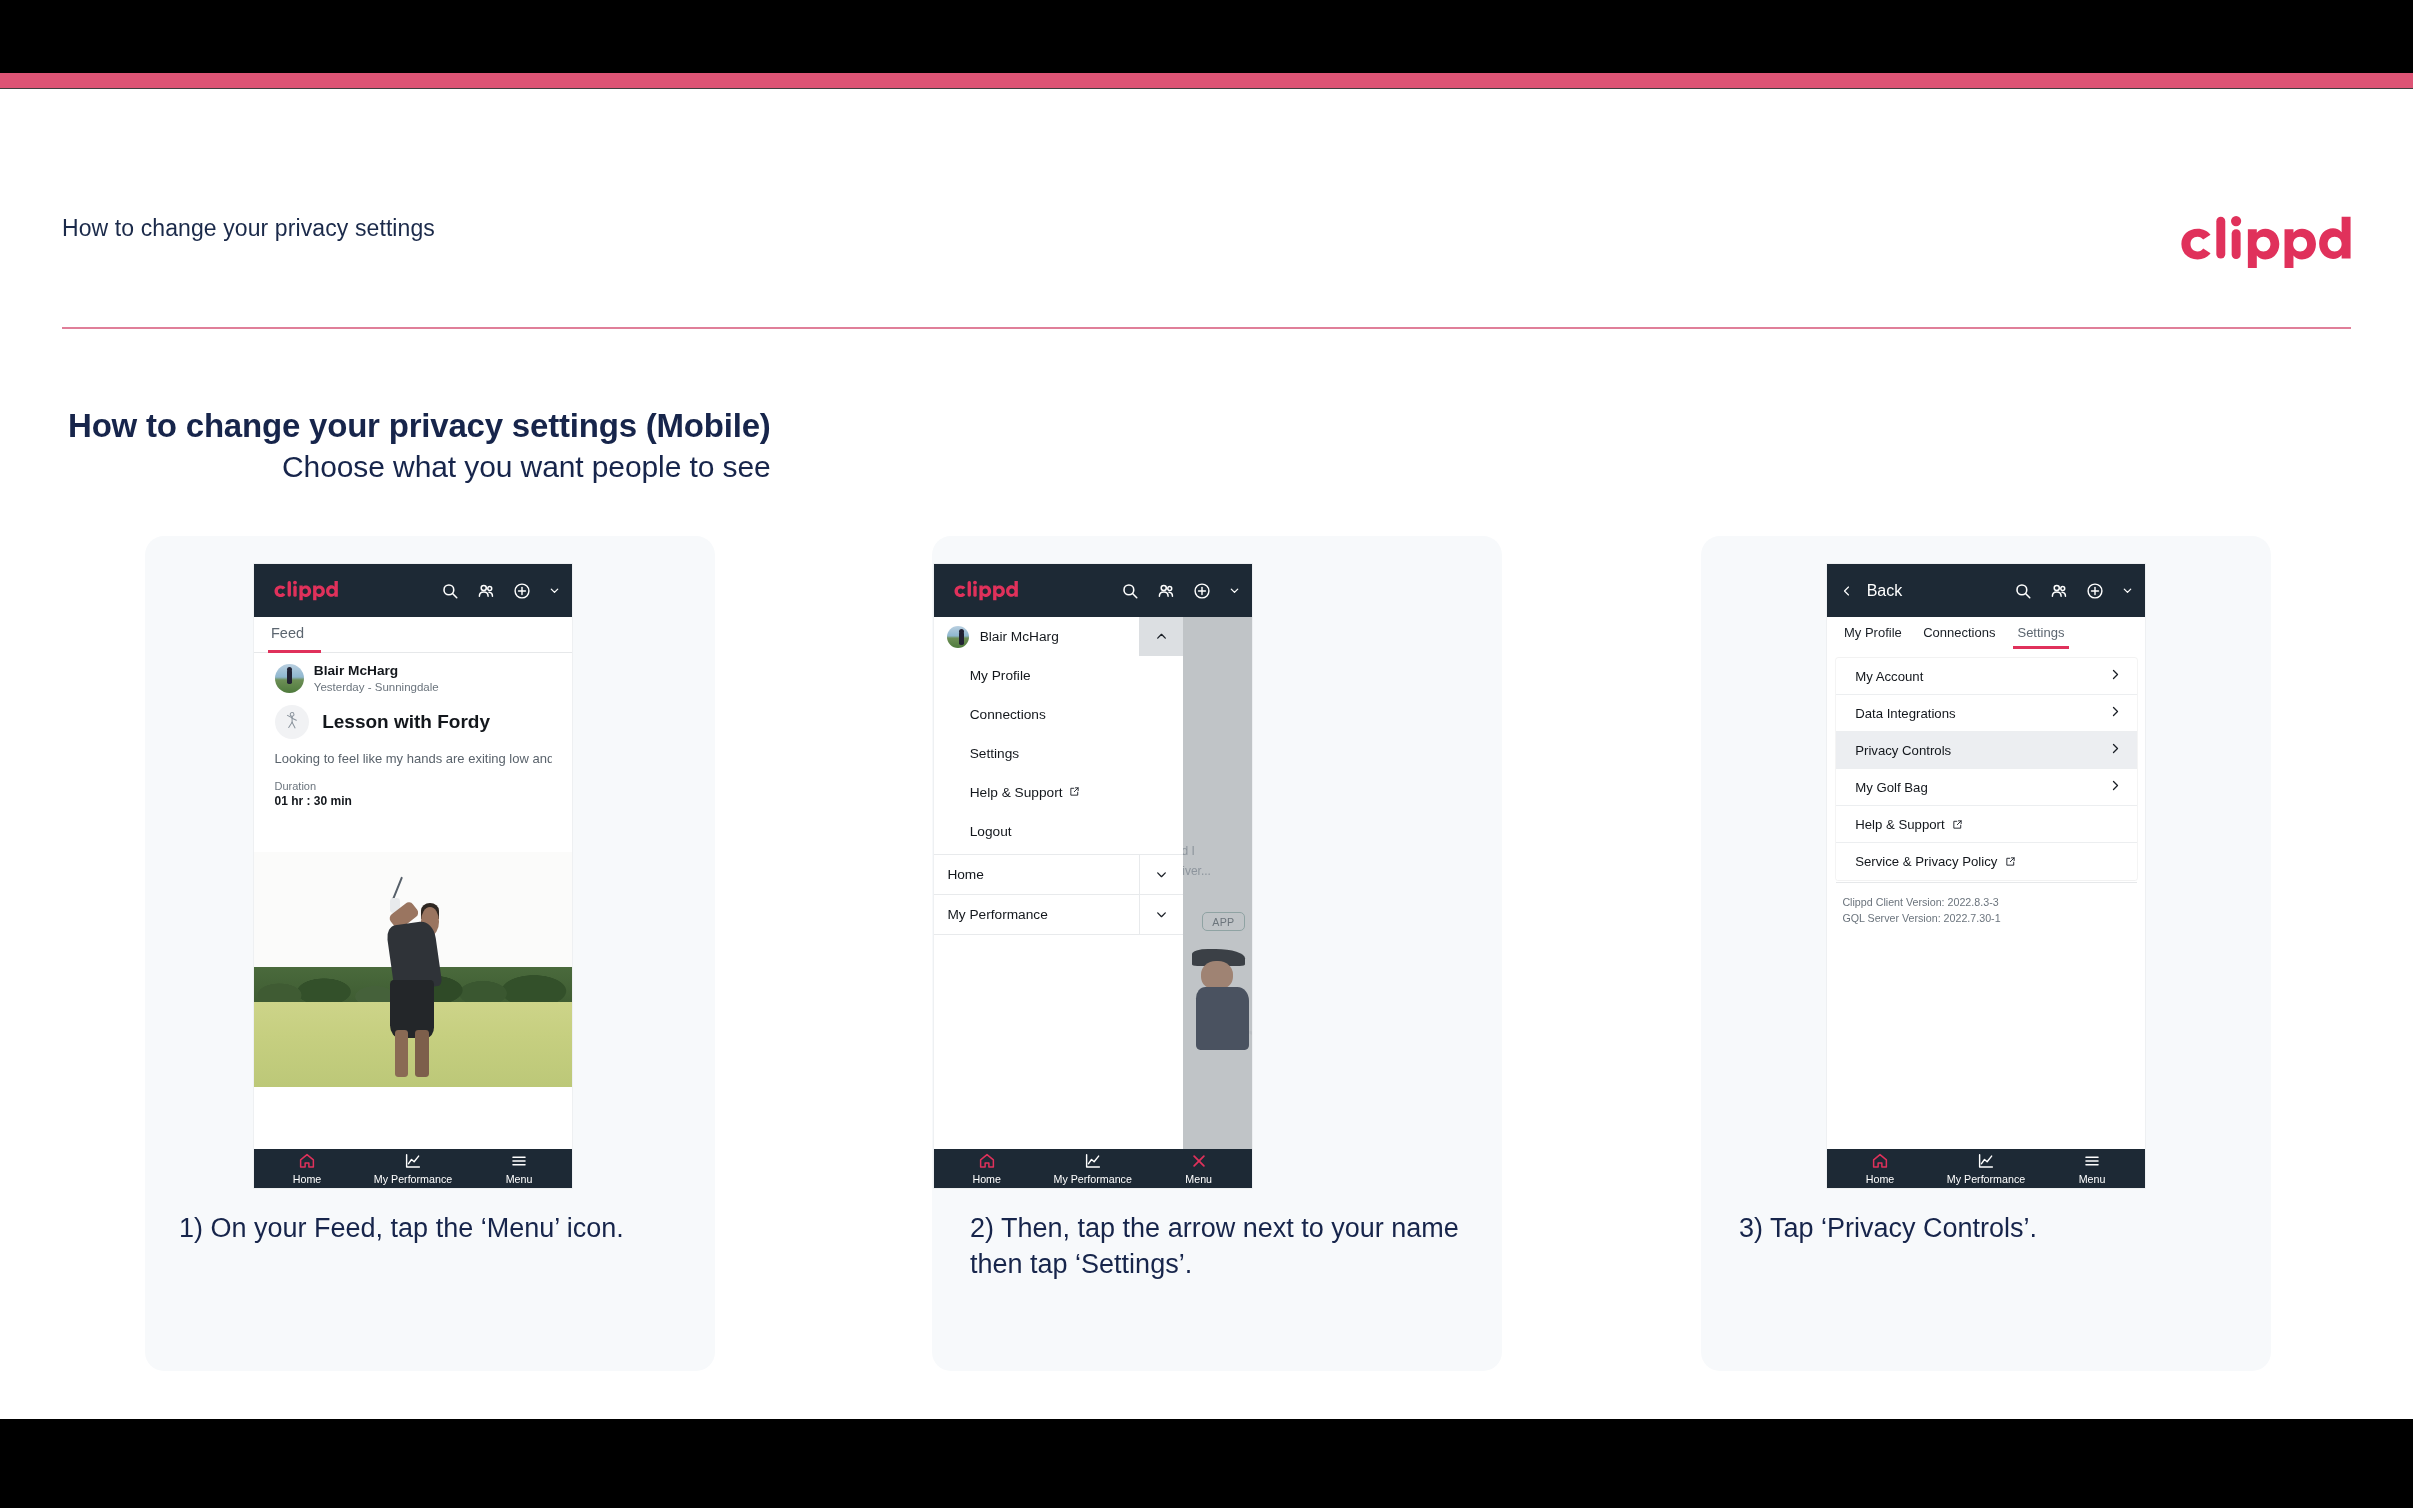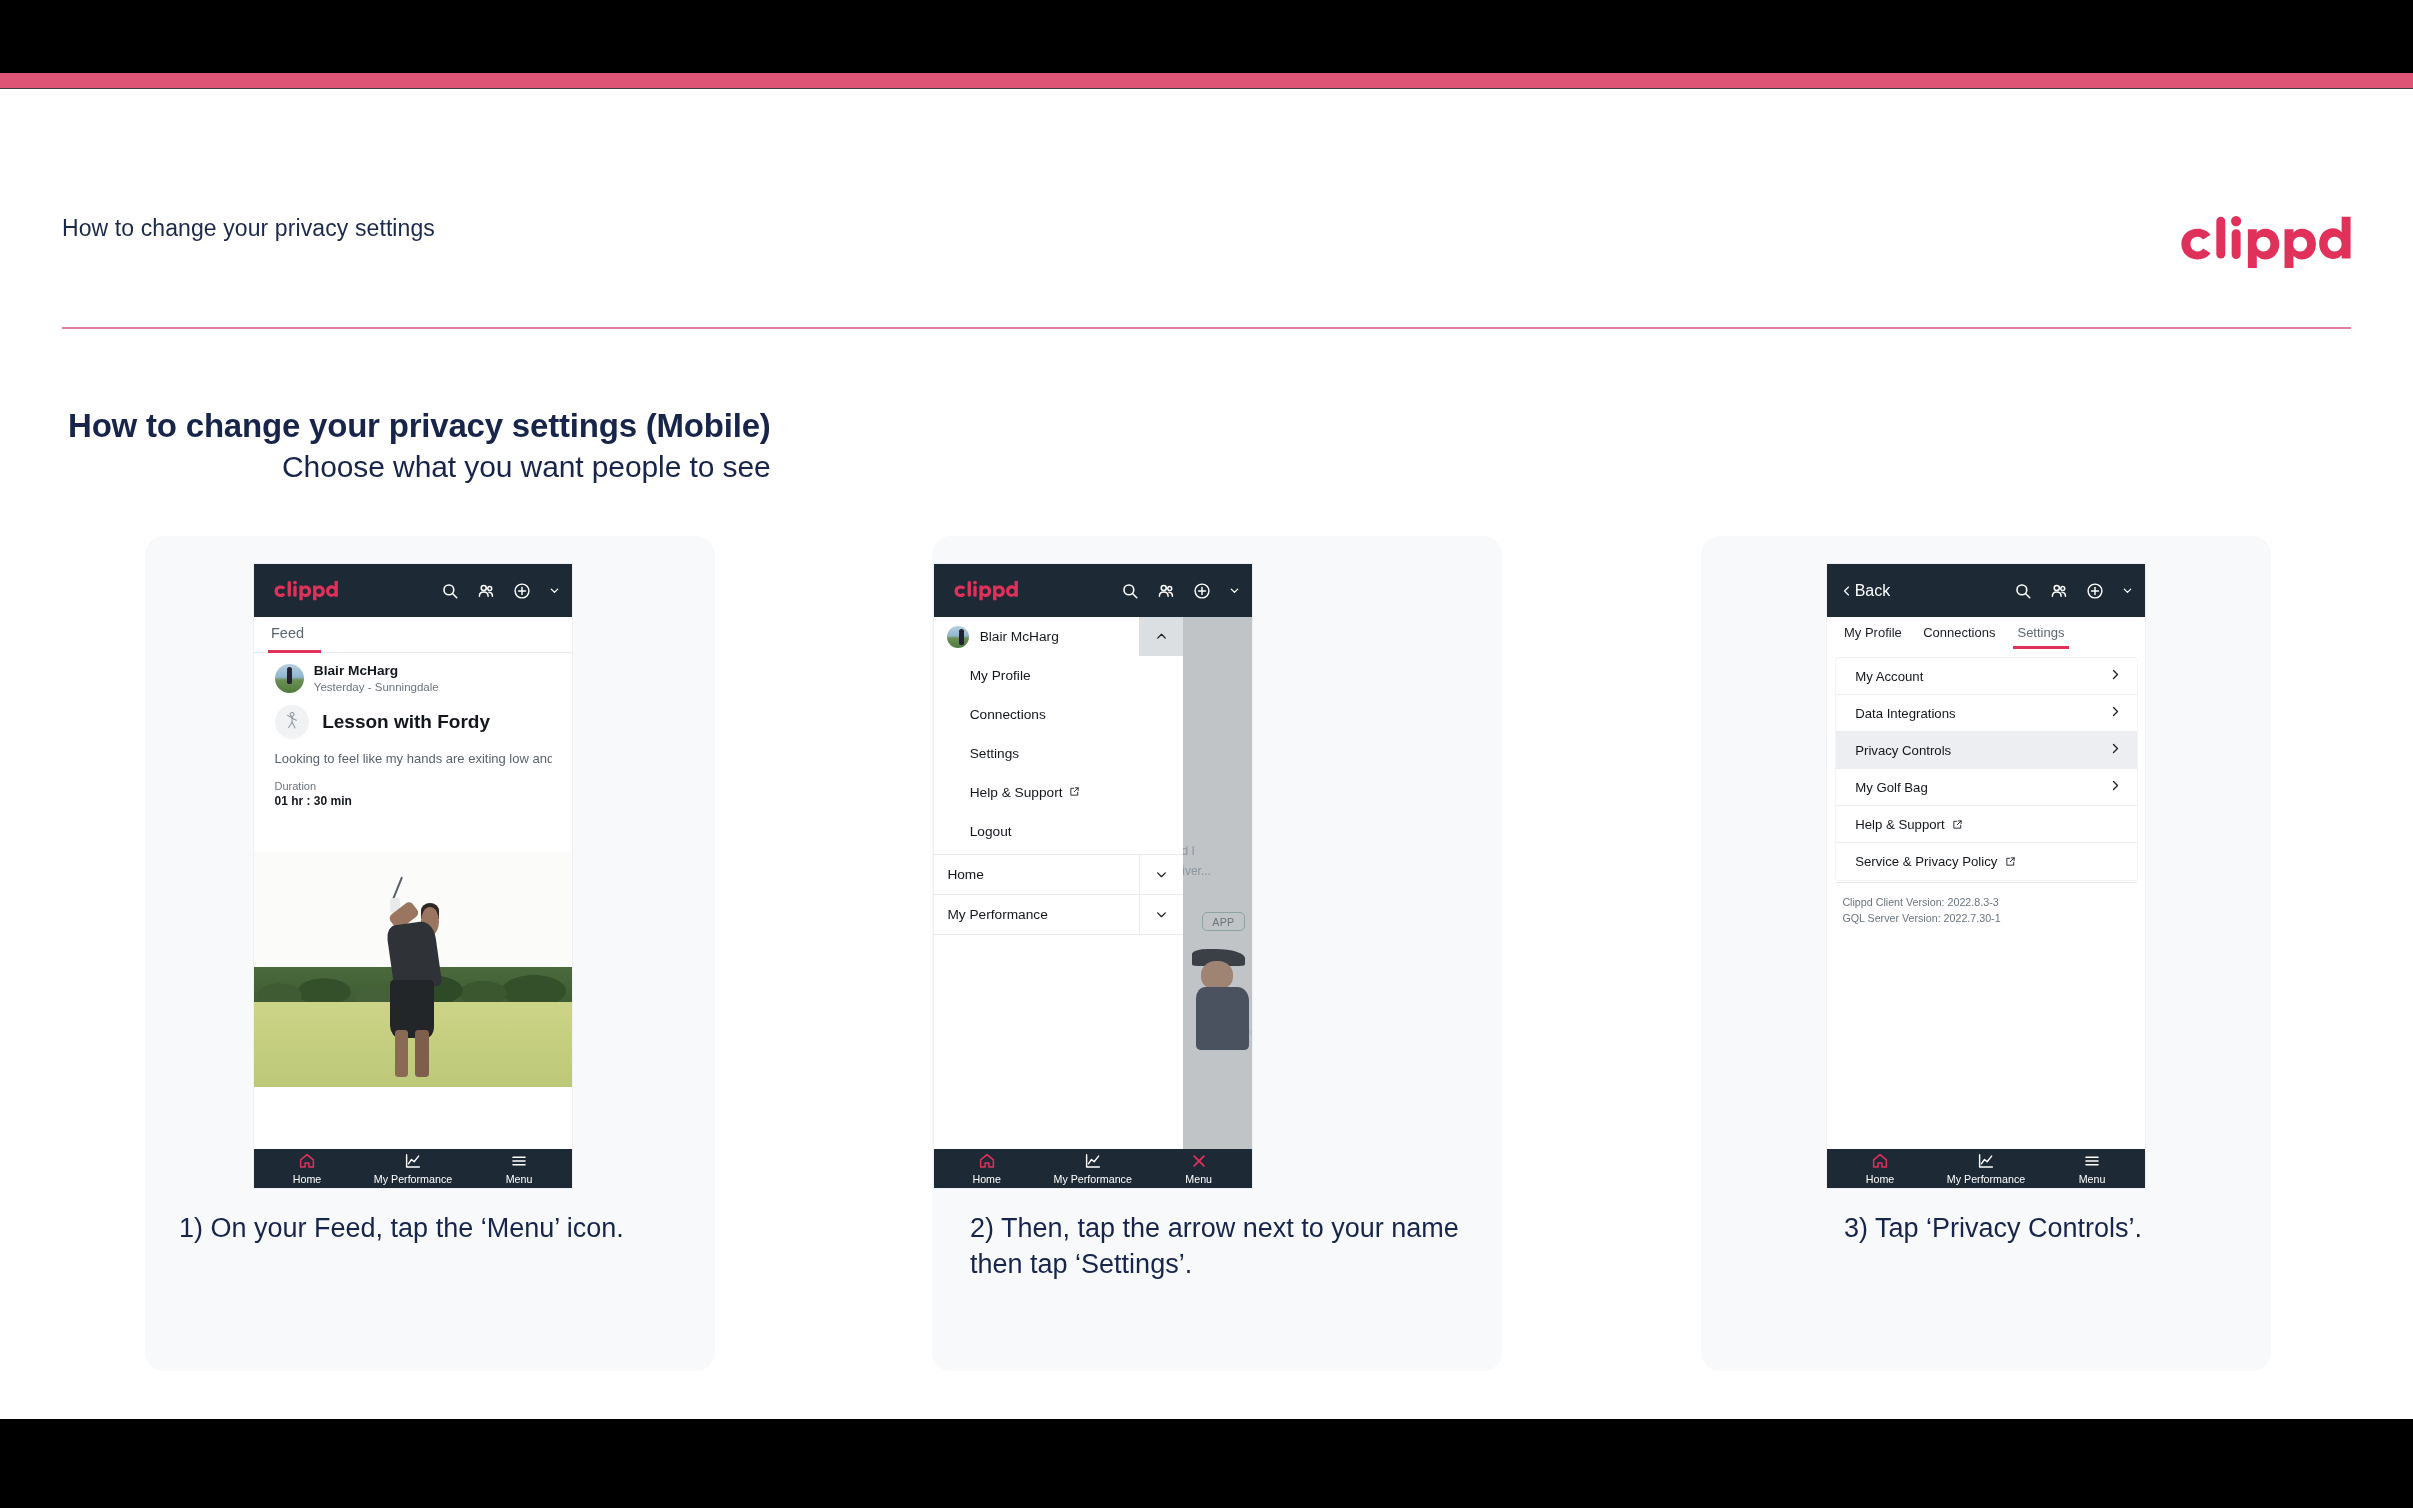--- a/index.html
+++ b/index.html
@@ -54,21 +54,21 @@
     background:#f7f9fb; border-radius:19px;
   }
   #card1 { left:145px; }
   #card2 { left:932px; }
   #card3 { left:1701px; }
 
   .caption {
     position:absolute; left:31px; right:24px; top:675px;
     font-size:27px; line-height:1.33; color:#17254b; font-weight:400;
   }
-  #card3 .caption { left:38px;text-align:center; }
+  #card3 .caption { left:38px; }
   #card2 .caption { left:38px; }
   #card1 .caption { left:34px; }
 
   
   .phone {
     position:absolute; overflow:hidden;
     background:#ffffff;
     box-shadow:0 0 0 0.9px rgba(0,0,0,.04);
   }
   #phone1 { left:109px; top:28px; width:318px; height:624px; }
@@ -76,21 +76,21 @@
   #phone3 { left: 126px; top:28px; width:318px; height:624px; }
 
   .appbar {
     position:absolute; left:0; top:0; width:100%; height:53px;
     background:#1d2935; display:flex; align-items:center;
   }
   .appbar .brand {
     margin-left:17px; width:67px; height:20.5px;
   }
   .appbar .back {
-    margin-left:13.7px; display:flex; align-items:center; gap:2px;
+    margin-left:13.7px; display:flex; align-items:center; gap:14px;
     color:#fff; font-size:16px; font-weight:400;
   }
   .appbar .icons {
     margin-left:auto; margin-right:12px;
     display:flex; align-items:center; gap:18px;
   }
   .icn { width:18px; height:18px; display:block; }
   .icn.small { width:11px; height:11px; }
 
   

